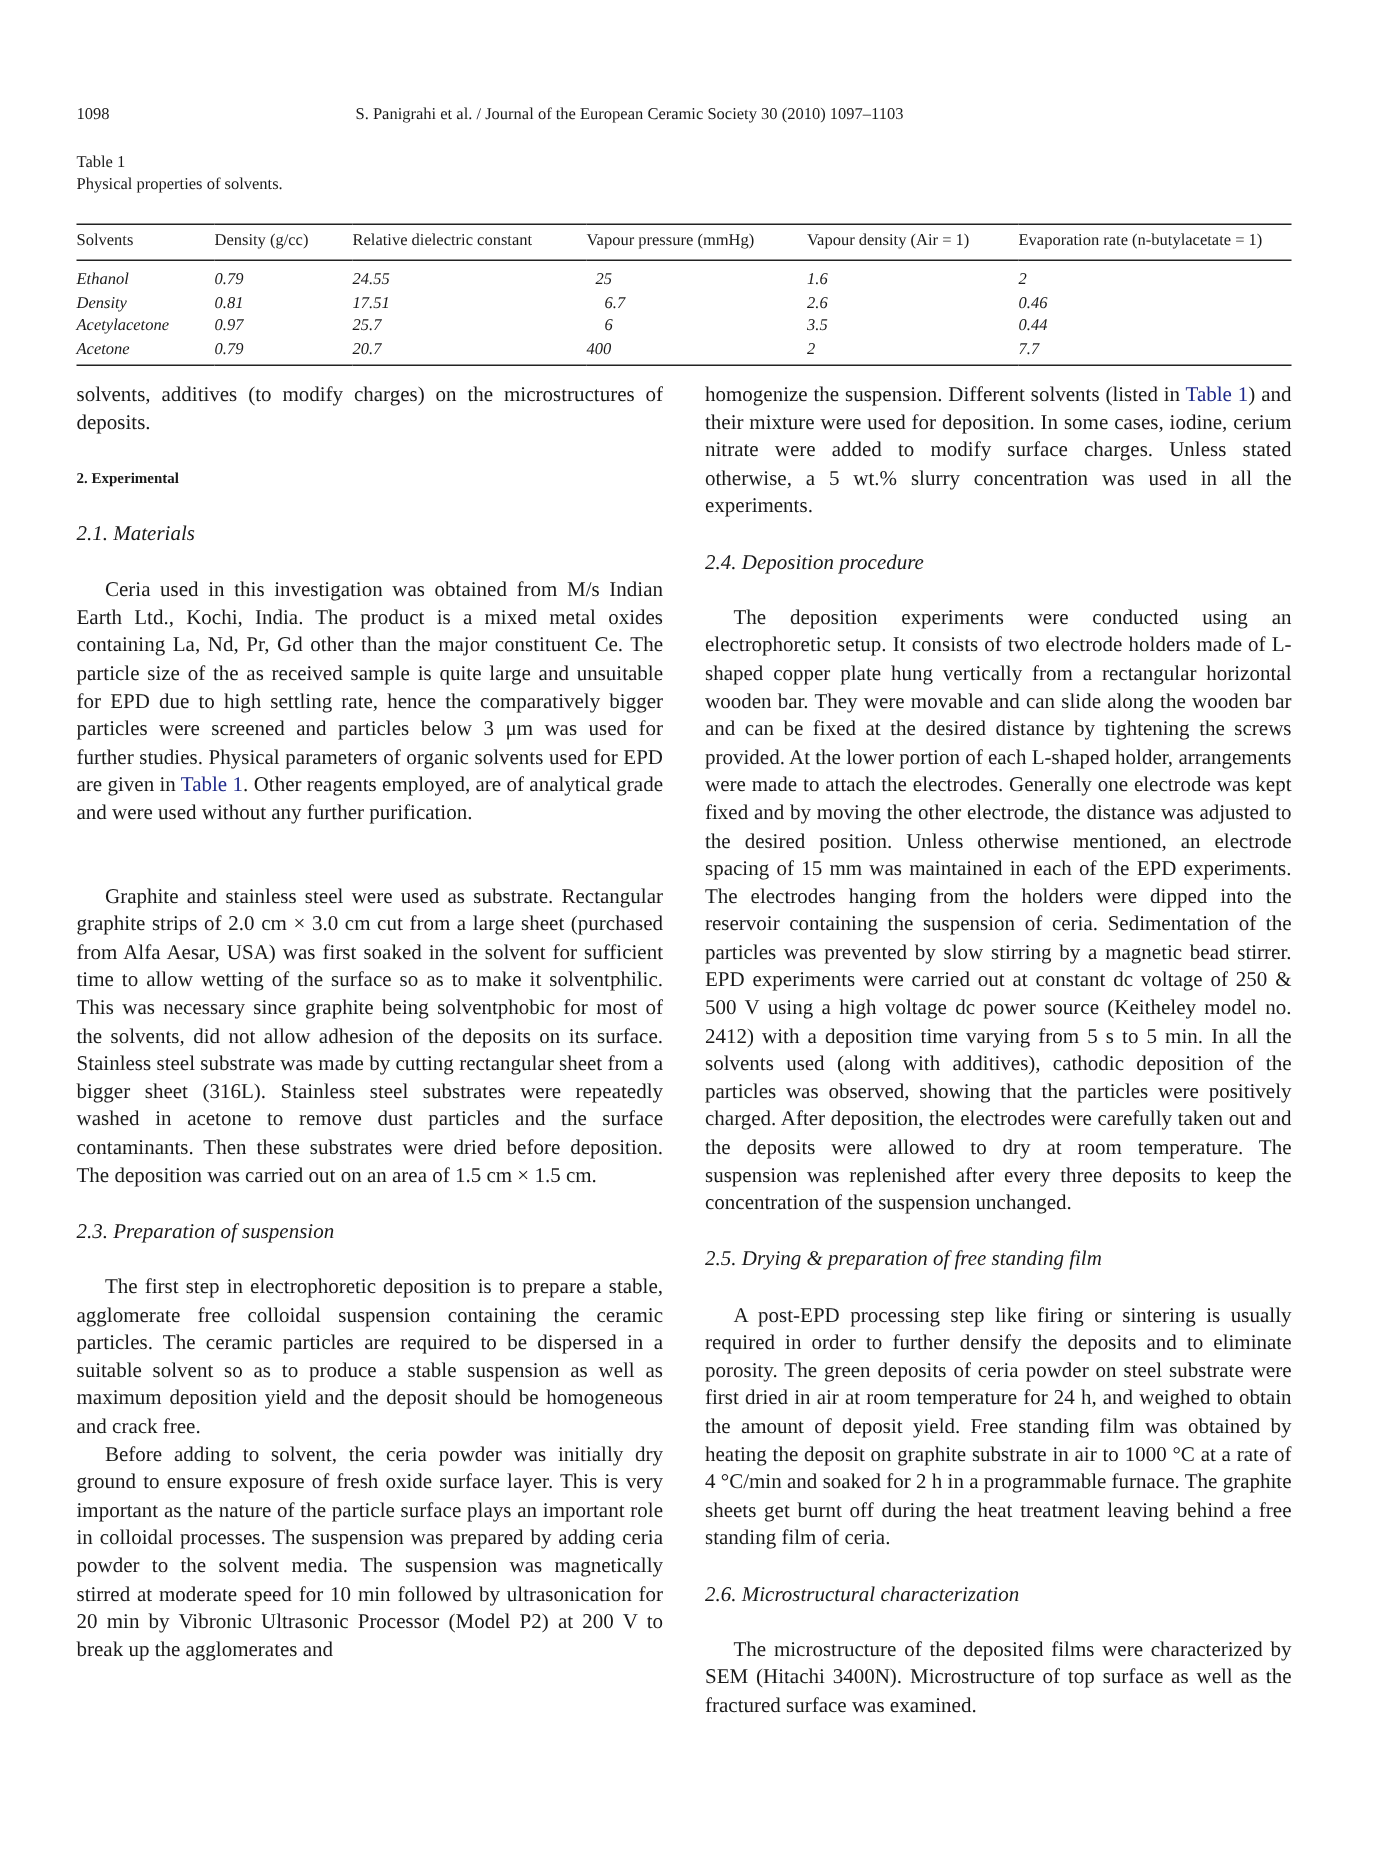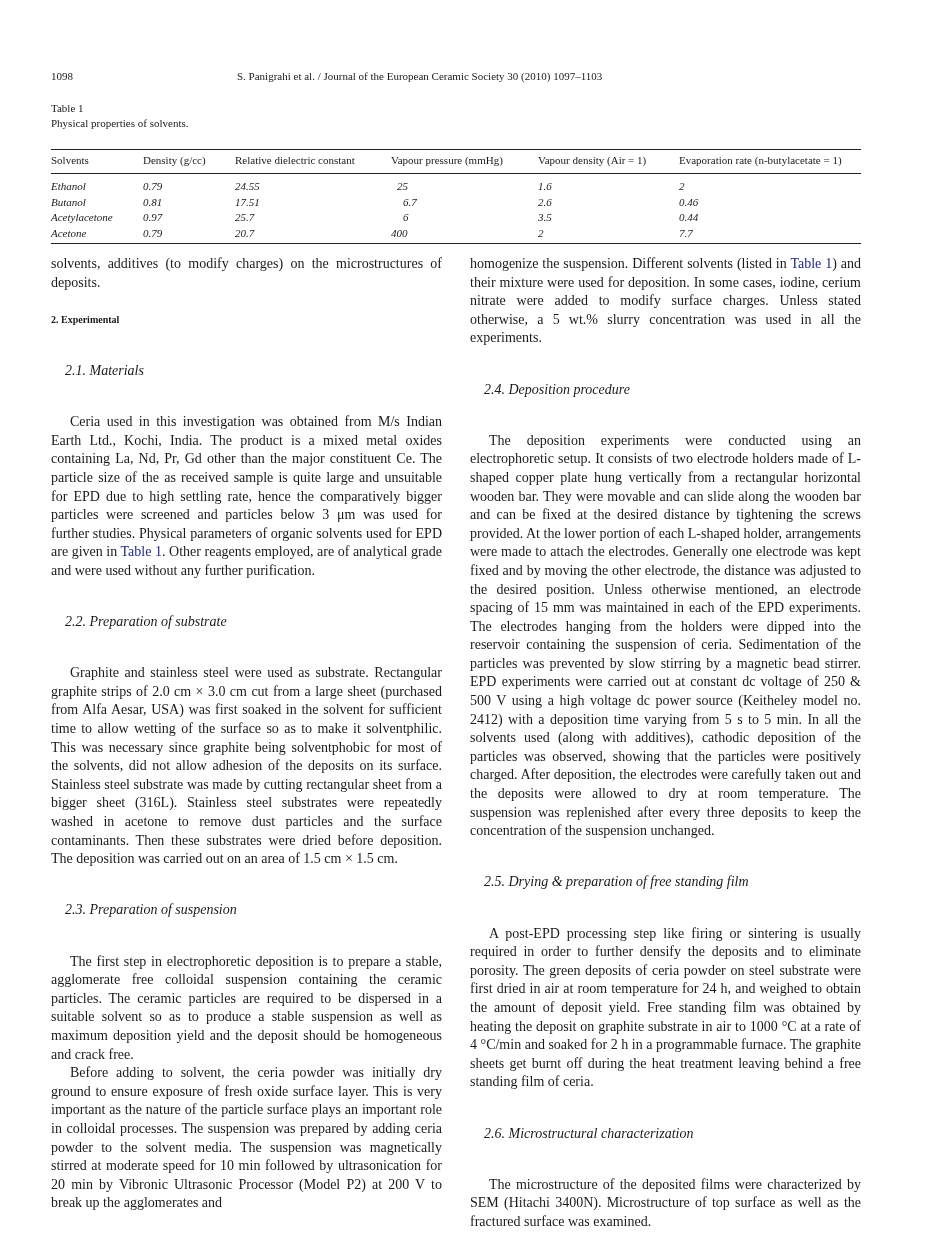--- a/index.html
+++ b/index.html
@@ -12,21 +12,21 @@
   table.tbl th { font-weight:normal; text-align:left; padding:4px 0 7px 0; border-top:1px solid #222; border-bottom:1px solid #222; }
   table.tbl td { padding:0; line-height:15.5px;font-style:italic; }
   table.tbl tr.first td { padding-top:5px; }
   table.tbl tr.last td { padding-bottom:2px; border-bottom:1px solid #222; }
   .col { position:absolute; top:255px; width:391px; font-size:14px; line-height:18.6px; text-align:justify; }
   .colL { left:51px; }
   .colR { left:470px; }
   p { margin:0; }
   .ind { text-indent:19px; }
   h2 { font-size:10px; font-weight:bold; margin:0; line-height:18.6px; }
-  h3 { font-size:14px; font-weight:normal; font-style:italic; margin:14px; line-height:18.6px; }
+  h3 { font-size:14px; font-weight:normal; font-style:italic; margin:0; line-height:18.6px; }
   .gap { height:18.6px; }
   .link { color:#1f2a8a; }
 </style>
 </head>
 <body>
 
 <div class="runhead">
   <span class="pg">1098</span>
   <span class="jr">S. Panigrahi et al. / Journal of the European Ceramic Society 30 (2010) 1097–1103</span>
 </div>
@@ -58,21 +58,21 @@
   <tbody>
     <tr class="first">
       <td>Ethanol</td>
       <td>0.79</td>
       <td>24.55</td>
       <td style="padding-left:6px">25</td>
       <td>1.6</td>
       <td>2</td>
     </tr>
     <tr>
-      <td>Butanol</td>
+      <td>Density</td>
       <td>0.81</td>
       <td>17.51</td>
       <td style="padding-left:12px">6.7</td>
       <td>2.6</td>
       <td>0.46</td>
     </tr>
     <tr>
       <td>Acetylacetone</td>
       <td>0.97</td>
       <td>25.7</td>
@@ -93,21 +93,20 @@
 
 <div class="col colL">
   <p>solvents, additives (to modify charges) on the microstructures of deposits.</p>
   <div class="gap"></div>
   <h2>2.  Experimental</h2>
   <div class="gap"></div>
   <h3>2.1.  Materials</h3>
   <div class="gap"></div>
   <p class="ind"><span>Ceria used in this investigation was obtained from M/s Indian Earth Ltd., Kochi, India. The product is a mixed metal oxides containing La, Nd, Pr, Gd other than the major constituent Ce. The particle size of the as received sample is quite large and unsuitable for EPD due to high settling rate, hence the comparatively bigger particles were screened and particles below 3 μm was used for further studies. Physical parameters of organic solvents used for EPD are given in </span><span class="link">Table 1</span><span>. Other reagents employed, are of analytical grade and were used without any further purification.</span></p>
   <div class="gap"></div>
-  <h3>2.2.  Preparation of substrate</h3>
   <div class="gap"></div>
   <p class="ind">Graphite and stainless steel were used as substrate. Rectangular graphite strips of 2.0 cm × 3.0 cm cut from a large sheet (purchased from Alfa Aesar, USA) was first soaked in the solvent for sufficient time to allow wetting of the surface so as to make it solventphilic. This was necessary since graphite being solventphobic for most of the solvents, did not allow adhesion of the deposits on its surface. Stainless steel substrate was made by cutting rectangular sheet from a bigger sheet (316L). Stainless steel substrates were repeatedly washed in acetone to remove dust particles and the surface contaminants. Then these substrates were dried before deposition. The deposition was carried out on an area of 1.5 cm × 1.5 cm.</p>
   <div class="gap"></div>
   <h3>2.3.  Preparation of suspension</h3>
   <div class="gap"></div>
   <p class="ind">The first step in electrophoretic deposition is to prepare a stable, agglomerate free colloidal suspension containing the ceramic particles. The ceramic particles are required to be dispersed in a suitable solvent so as to produce a stable suspension as well as maximum deposition yield and the deposit should be homogeneous and crack free.</p>
   <p class="ind">Before adding to solvent, the ceria powder was initially dry ground to ensure exposure of fresh oxide surface layer. This is very important as the nature of the particle surface plays an important role in colloidal processes. The suspension was prepared by adding ceria powder to the solvent media. The suspension was magnetically stirred at moderate speed for 10 min followed by ultrasonication for 20 min by Vibronic Ultrasonic Processor (Model P2) at 200 V to break up the agglomerates and</p>
 </div>
 
 <div class="col colR">

